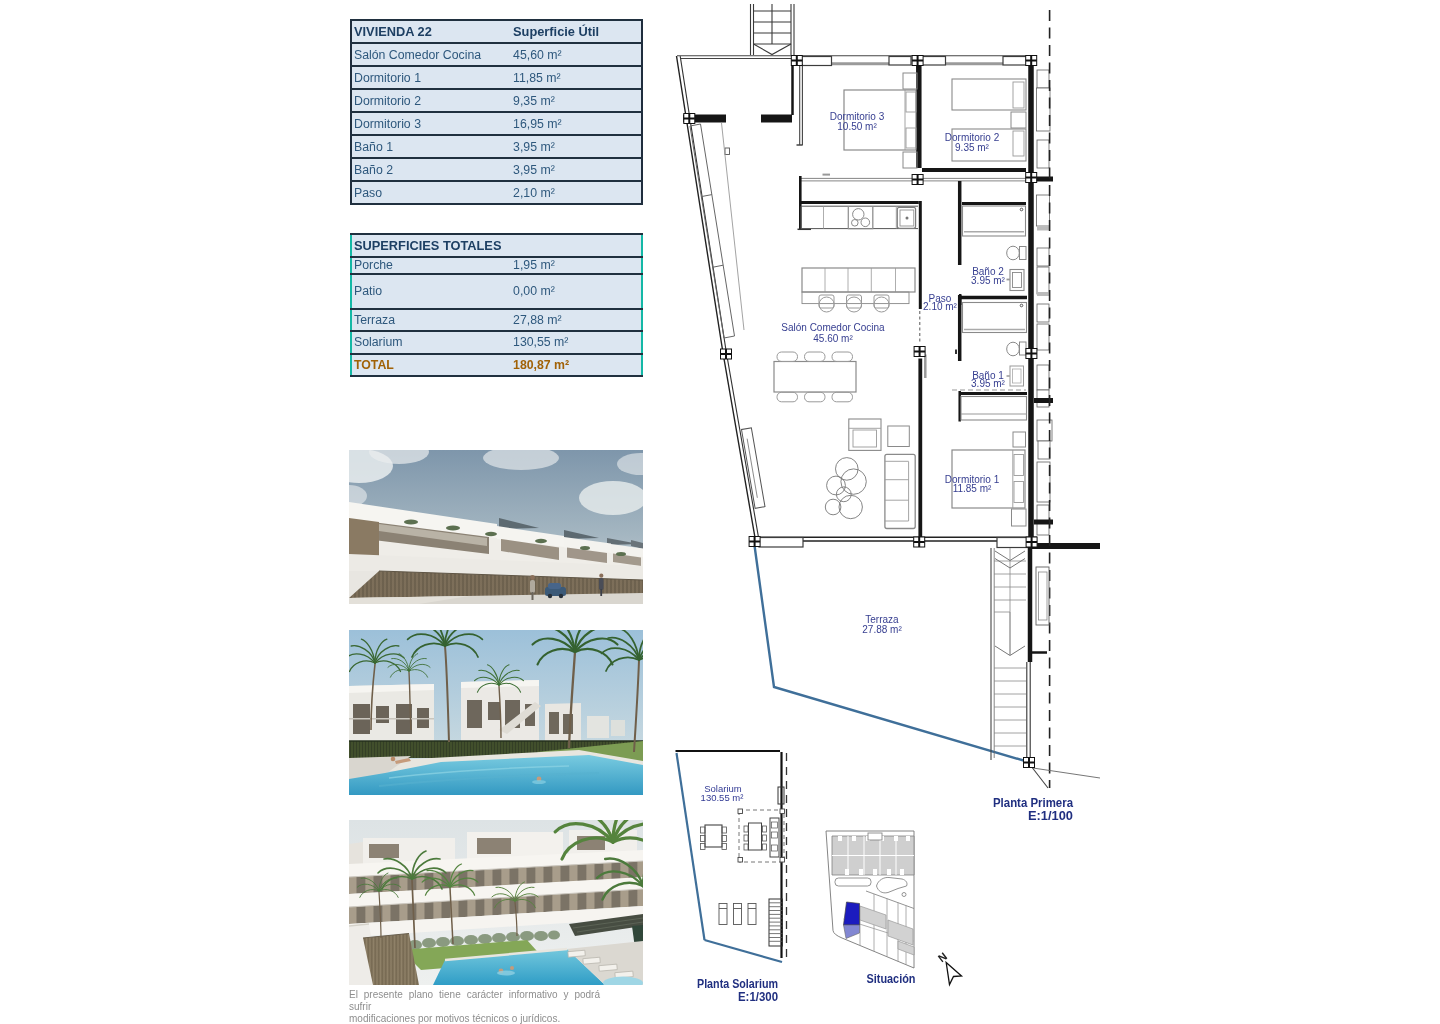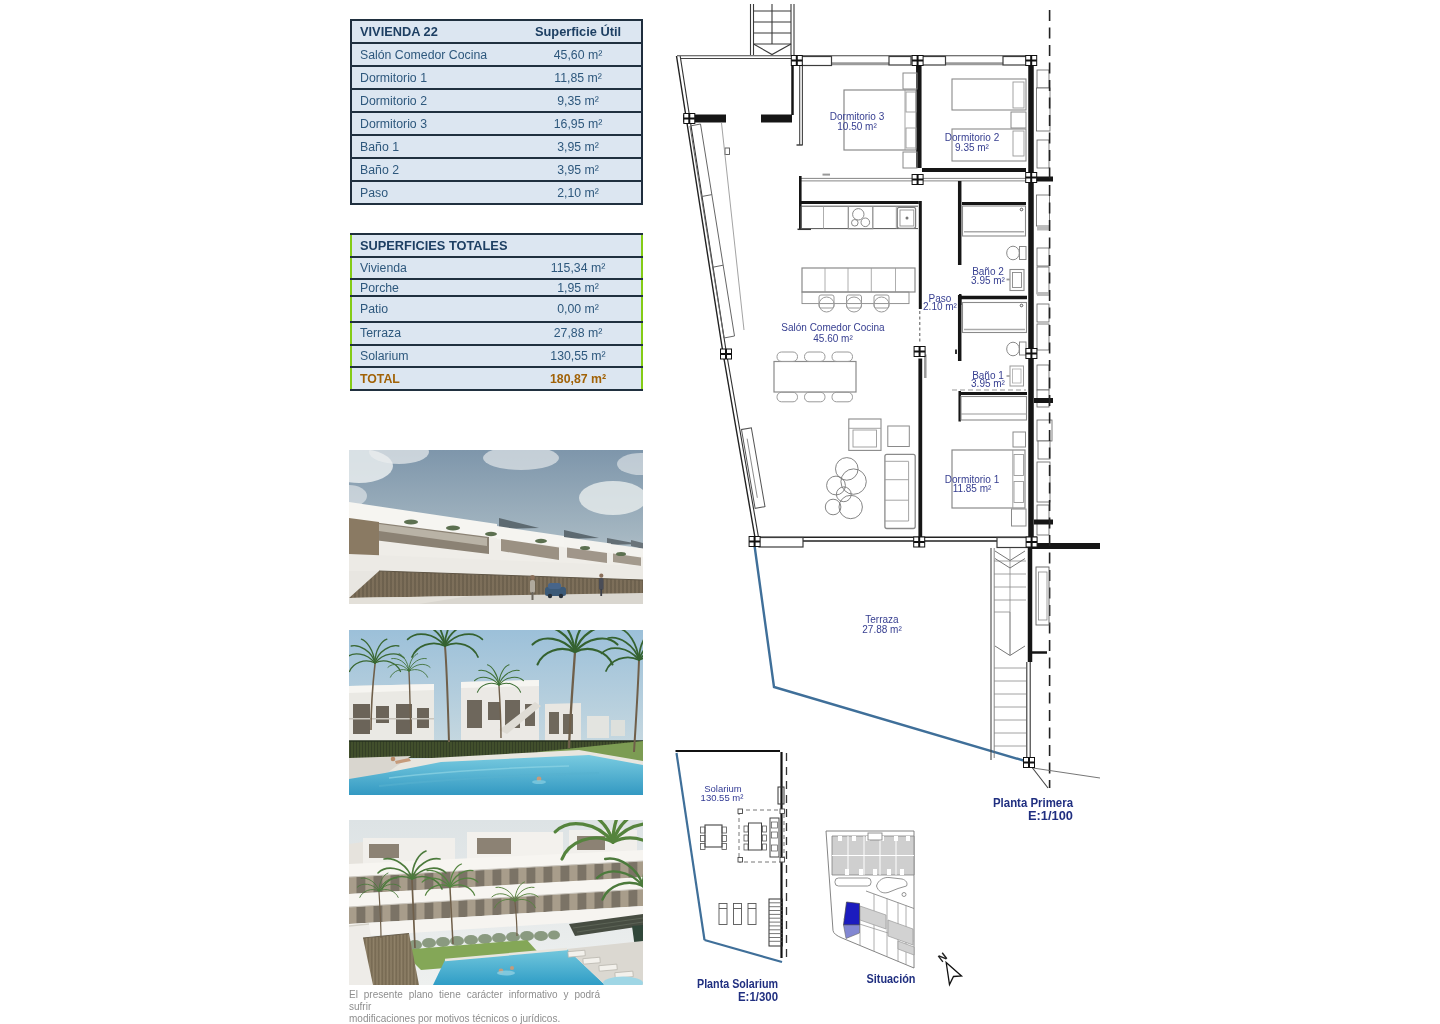--- a/index.html
+++ b/index.html
@@ -1,22 +1,22 @@
 <!DOCTYPE html>
 <html><head>
 <meta charset="utf-8">
 <style>
   html,body{margin:0;padding:0;background:#fff;}
   #page{position:relative;width:1440px;height:1024px;background:#fff;overflow:hidden;
         font-family:"Liberation Sans",sans-serif;}
   .tbl{position:absolute;border-collapse:collapse;table-layout:fixed;}
   .tbl td{border-top:2px solid #20303f;border-bottom:2px solid #20303f;border-left:none;border-right:none;
           background:#dce6f1;font-size:12.3px;
-          color:#2e587d;padding:0 4px 0 8px;vertical-align:middle;}
-  .tbl td.v{text-align:center;}
+          color:#2e587d;padding:0 4px 0 2px;vertical-align:middle;}
+  .tbl td.v{text-align:left;}
   .tbl tr.hd td{font-weight:bold;color:#1d3f63;font-size:12.8px;}
   .tbl tr.tot td{font-weight:bold;color:#a16207;}
 </style>
 </head>
 <body>
 <div id="page">
 
   <table class="tbl" style="left:350px;top:19px;width:293px;border:2px solid #1f2d3d;">
     <colgroup>
         <col style="width:55%">
@@ -51,38 +51,34 @@
           <td>Baño 2</td>
           <td class="v">3,95 m²</td>
         </tr>
     <tr style="height:23px;">
           <td>Paso</td>
           <td class="v">2,10 m²</td>
         </tr>
   </tbody>
     </table>
 
-  <table class="tbl" style="left:350px;top:233px;width:293px;border:2px solid #84cc16;">
+  <table class="tbl" style="left:350px;top:233px;width:293px;border:2px solid #14b8a6;">
     <colgroup>
         <col style="width:55%">
         <col style="width:45%">
       </colgroup>
     <tbody>
         <tr class="hd" style="height:22.6px;">
           <td colspan="2">SUPERFICIES TOTALES</td>
         </tr>
-    <tr style="height:22.6px;">
-          <td>Vivienda</td>
-          <td class="v">115,34 m²</td>
-        </tr>
     <tr style="height:17px;">
           <td>Porche</td>
           <td class="v">1,95 m²</td>
         </tr>
-    <tr style="height:26px;border-radius:8px;">
+    <tr style="height:35px;border-radius:8px;">
           <td>Patio</td>
           <td class="v">0,00 m²</td>
         </tr>
     <tr style="height:22.6px;">
           <td>Terraza</td>
           <td class="v">27,88 m²</td>
         </tr>
     <tr style="height:22.6px;">
           <td>Solarium</td>
           <td class="v">130,55 m²</td>

